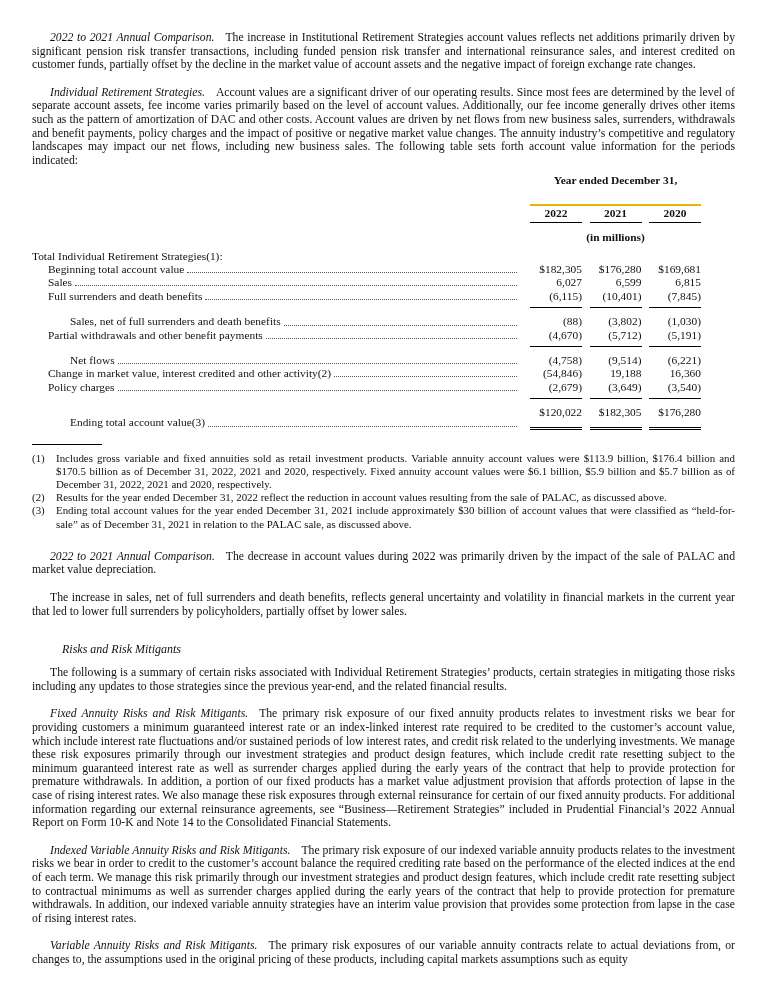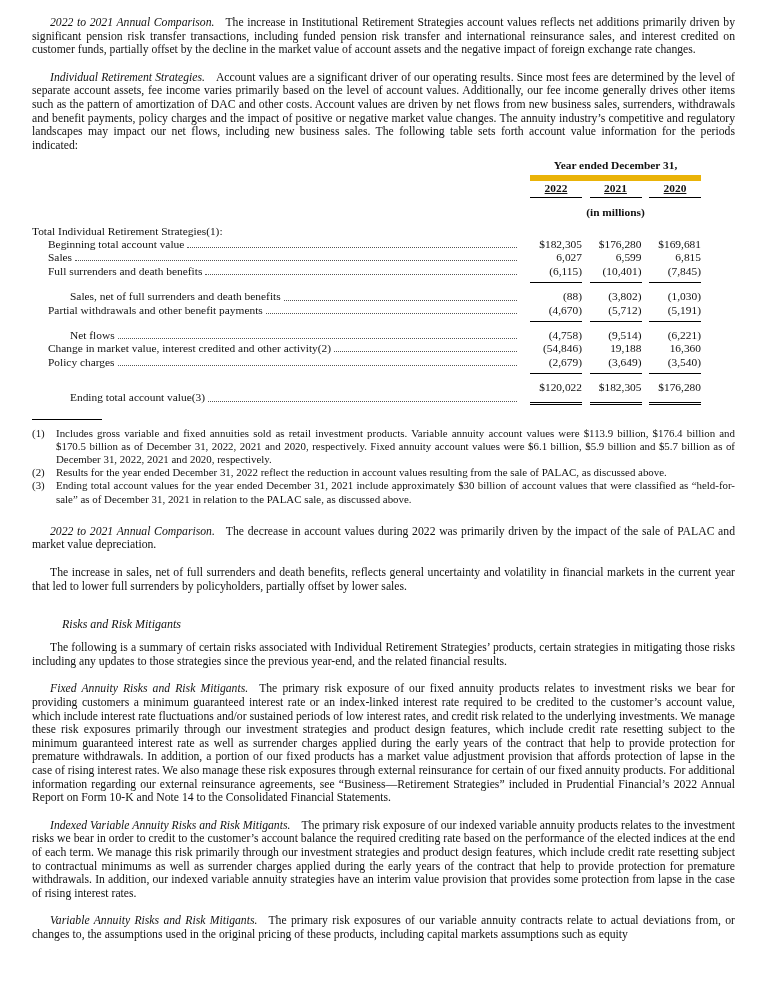--- a/index.html
+++ b/index.html
@@ -8,21 +8,21 @@
     width: 768px; height: 1004px;
     background: #ffffff;
     font-family: "Liberation Serif", serif;
     color: #111;
     overflow: hidden;
     margin: 0 auto;
     box-sizing: border-box;
   }
   .flow {
     position: absolute;
-    left: 32px; right: 33px; top: 16px;
+    left: 32px; right: 33px; top: 31px;
   }
   .para {
     font-size: 11.7px;
     line-height: 13.6px;
     text-align: justify;
     text-indent: 18px;
     margin: 0 0 14px 0;
   }
   .para .lead { font-style: italic; margin-right: 11px; }
   .para.tight { margin-bottom: 7px; }
@@ -42,30 +42,29 @@
   }
   .th-wrap {
     width: 171px;
     margin-left: auto;
     margin-right: 34px;
     font-weight: bold;
     text-align: center;
   }
   .th-title {
     white-space: nowrap;
-    border-bottom: 6px solid #eab308;
-    padding-bottom: 2px;
+    border-bottom: 2px solid #eab308;
+    padding-bottom: 16px;
   }
   .th-years { display: flex; margin-top: 1px; }
   .th-year {
     width: 52px; margin-left: 7.5px;
     text-align: center;
     border-bottom: 1px solid #000;
     padding-bottom: 2px;
-    text-decoration: underline;
   }
   .th-year:first-child { margin-left: 0; }
   .th-units { margin-top: 8px; padding-bottom: 3px; }
 
   .t-section { margin-top: 2px; }
   .t-row { display: flex; align-items: baseline; }
   .t-row.gap { margin-top: 7px; align-items: flex-end; }
   .rlabel { white-space: nowrap; }
   .ind-1 { padding-left: 16px; }
   .ind-2 { padding-left: 38px; }

